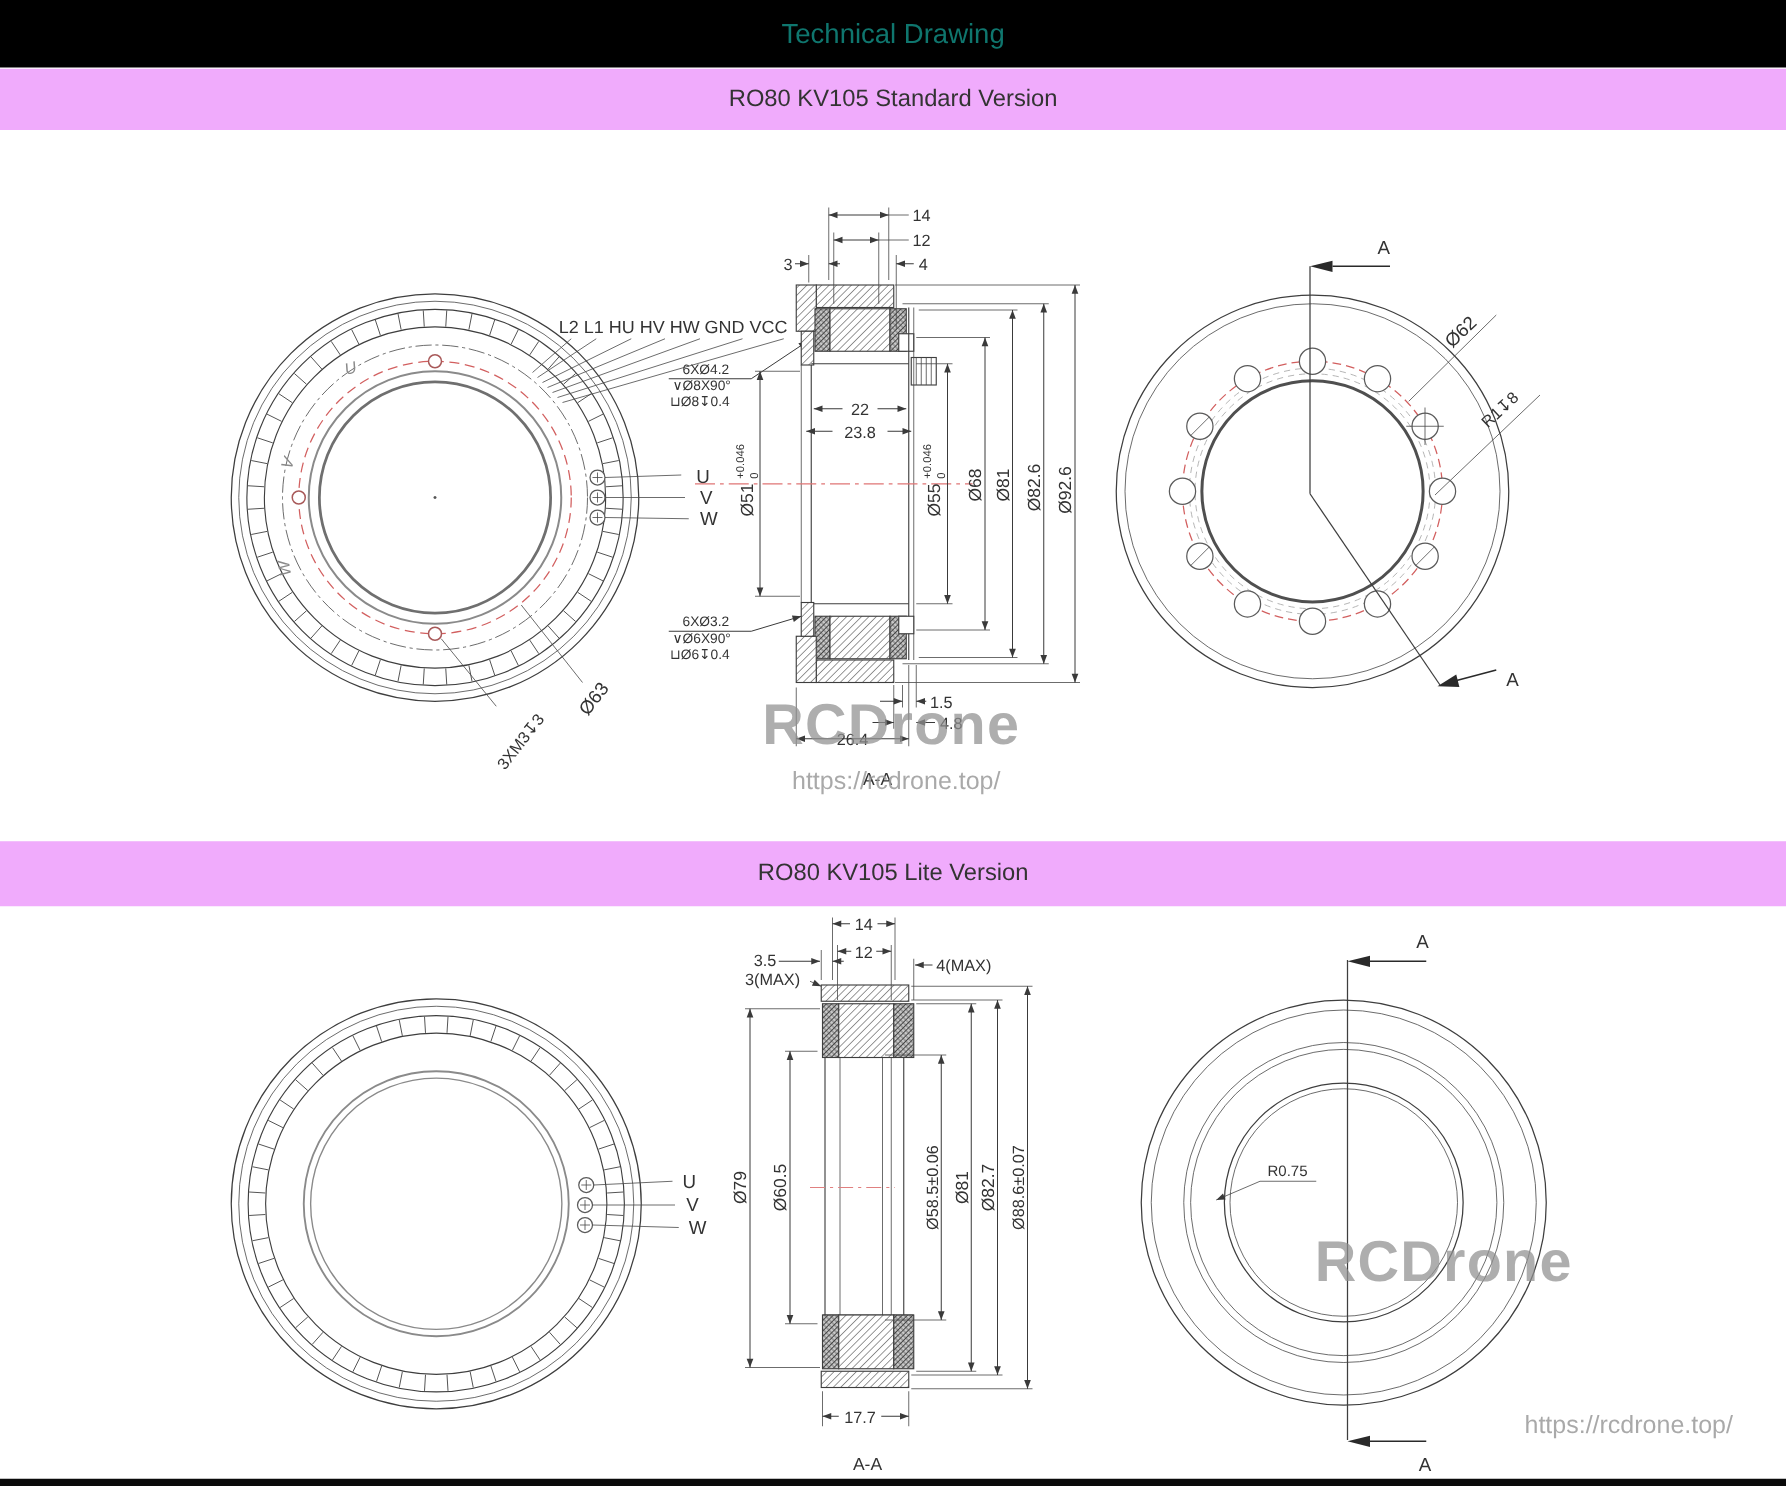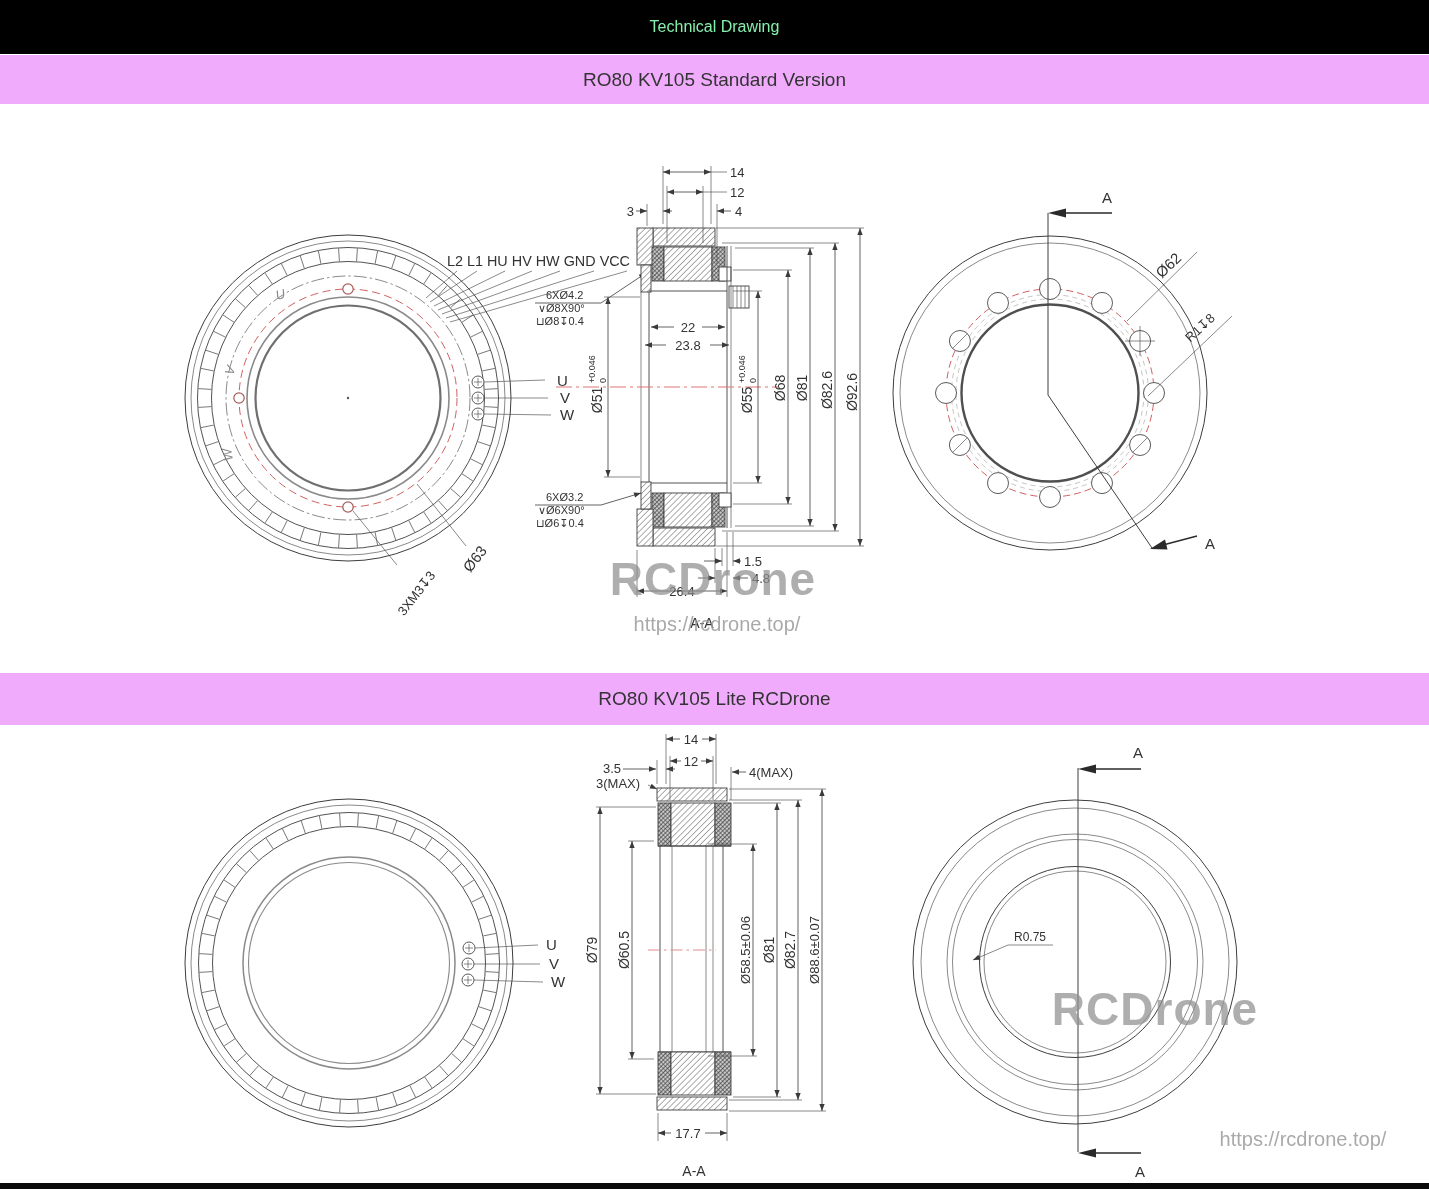--- a/index.html
+++ b/index.html
@@ -1,19 +1,19 @@
 <!DOCTYPE html>
 <html><head>
 <meta charset="utf-8">
 <style>
   html,body{margin:0;padding:0;background:#fff;}
   body{width:1429px;height:1189px;position:relative;font-family:"Liberation Sans",sans-serif;overflow:hidden;}
   .bar{position:absolute;left:0;width:1429px;display:flex;align-items:center;justify-content:center;}
   .bar-black{top:0;height:54px;background:#000;}
-  .bar-black span{color:#86efac;font-size:16px;}
+  .bar-black span{color:#0f766e;font-size:22px;}
   .bar-gray{background:#f0abfc;}
   .bar-gray span{color:#333;font-size:19px;}
   #std-bar{top:55px;height:49px;}
   #lite-bar{top:673px;height:52px;}
   .bar-bottom{top:1183px;height:6px;background:#0a0a0a;}
   svg.drawing{position:absolute;top:0;left:0;}
   .ln{stroke:#3e3e3e;stroke-width:1;fill:none}
   .md{stroke:#3e3e3e;stroke-width:0.9;fill:none}
   .tn{stroke:#4a4a4a;stroke-width:0.65;fill:none}
   .dm{stroke:#3a3a3a;stroke-width:0.8;fill:none}
@@ -29,21 +29,21 @@
 </head>
 <body>
 
 <div class="bar bar-black">
   <span>Technical Drawing</span>
 </div>
 <div class="bar bar-gray" id="std-bar">
   <span>RO80 KV105 Standard Version</span>
 </div>
 <div class="bar bar-gray" id="lite-bar">
-  <span>RO80 KV105 Lite RCDrone</span>
+  <span>RO80 KV105 Lite Version</span>
 </div>
 <div class="bar bar-bottom"></div>
 
 <svg class="drawing" width="1429" height="1189" viewBox="0 0 1429 1189">
   <defs>
     <marker id="mA" viewBox="0 0 10 10" refX="10" refY="5" markerWidth="9" markerHeight="7" orient="auto-start-reverse" markerUnits="userSpaceOnUse">
       <path d="M0,1.2 L10,5 L0,8.8 z" fill="#3a3a3a"></path>
     </marker>
     <pattern id="ht" width="4.2" height="4.2" patternUnits="userSpaceOnUse" patternTransform="rotate(45)">
       <rect width="4.2" height="4.2" fill="#ffffff"></rect>

